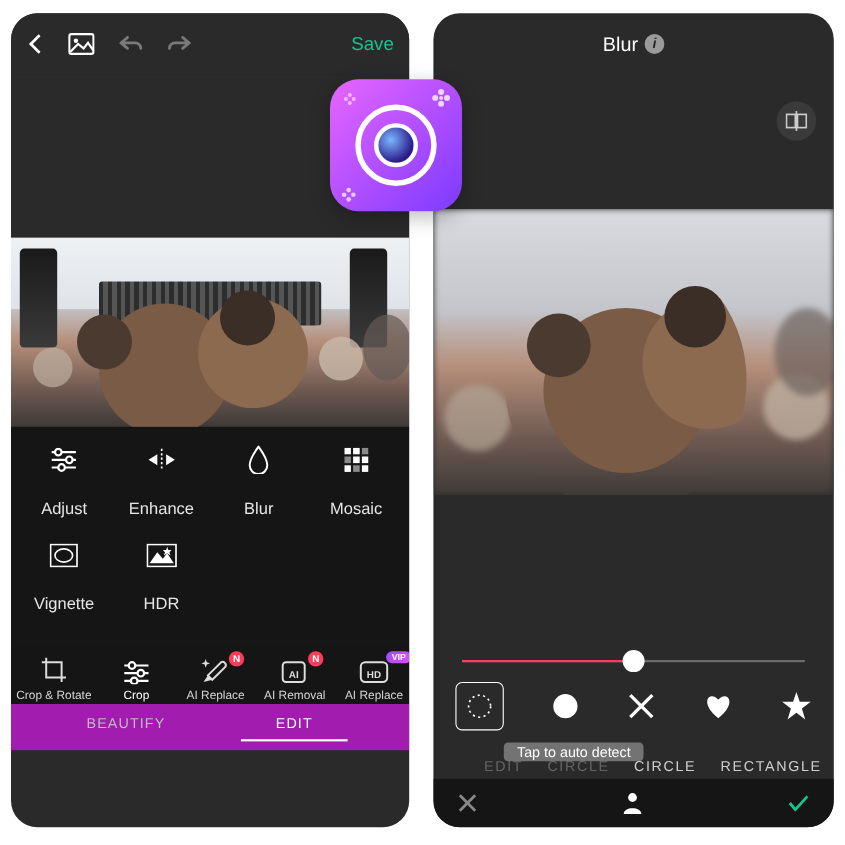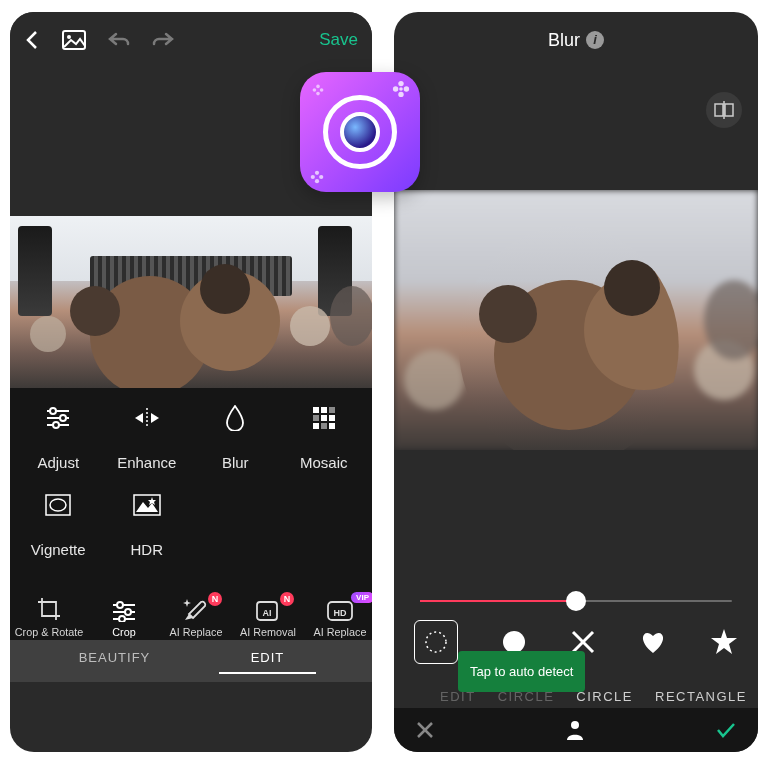--- a/index.html
+++ b/index.html
@@ -71,21 +71,21 @@
     gap:4px; font-size:10.8px; color:#d6d6d6; position:relative;}
   .bitm:first-child{flex-basis:78px;}
   .bitm.vip::after{content:"VIP";position:absolute;top:-8px;right:2px;
     background:linear-gradient(135deg,#9a4bff,#e94bff);border-radius:8px;
     font-size:8px;padding:1px 5px;color:#fff;font-weight:700;}
   .badgeN{position:absolute;top:-6px;right:10px;width:14px;height:14px;border-radius:50%;
     background:#ff3b5c;color:#fff;font-size:9px;line-height:14px;text-align:center;font-weight:700;}
 
   .tabrow {
     display:flex; height:42px; align-items:center;
-    background:#404040; padding: 0 28px 8px 28px;
+    background:#a21caf; padding: 0 28px 8px 28px;
   }
   .tabrow .tab{flex:1;text-align:center;font-size:13px;letter-spacing:1px;
     color:#bdbdbd; position:relative;}
   .tabrow .tab.active{color:#fff;}
   .tabrow .tab.active::after{content:"";position:absolute;left:18%;right:18%;
     bottom:-9px;height:2px;background:#fff;}
 
   
   .rtop {
     height:56px; display:flex; align-items:center; justify-content:center;
@@ -109,21 +109,21 @@
 
   .shapes{position:absolute;left:0;right:0;bottom:88px;display:flex;
     align-items:center;justify-content:space-between;padding:0 20px;}
   .shapebox{width:44px;height:44px;border:1px solid #fff;border-radius:6px;
     display:flex;align-items:center;justify-content:center;}
 
   .modes{position:absolute;left:0;right:0;bottom:48px;display:flex;
     gap:22px;padding-left:46px;white-space:nowrap;overflow:hidden;
     font-size:13px;letter-spacing:1.5px;color:#cfcfcf;}
   .tooltip{position:absolute;bottom:60px;left:64px;
-    background:#15803d;color:#fff;font-size:13px;padding:13px 12px;border-radius:4px;}
+    background:#737373;color:#fff;font-size:13px;padding:1px 12px;border-radius:4px;}
 
   .footer{position:absolute;left:0;right:0;bottom:0;height:44px;
     display:flex;align-items:center;justify-content:space-between;
     padding:0 22px;background:#151515;}
   .x{color:#888;font-size:18px;}
   .chk{color:#18c48e;font-size:18px;}
 
   
   .appicon{
     position:absolute; left:300px; top:72px; width:120px;height:120px;

